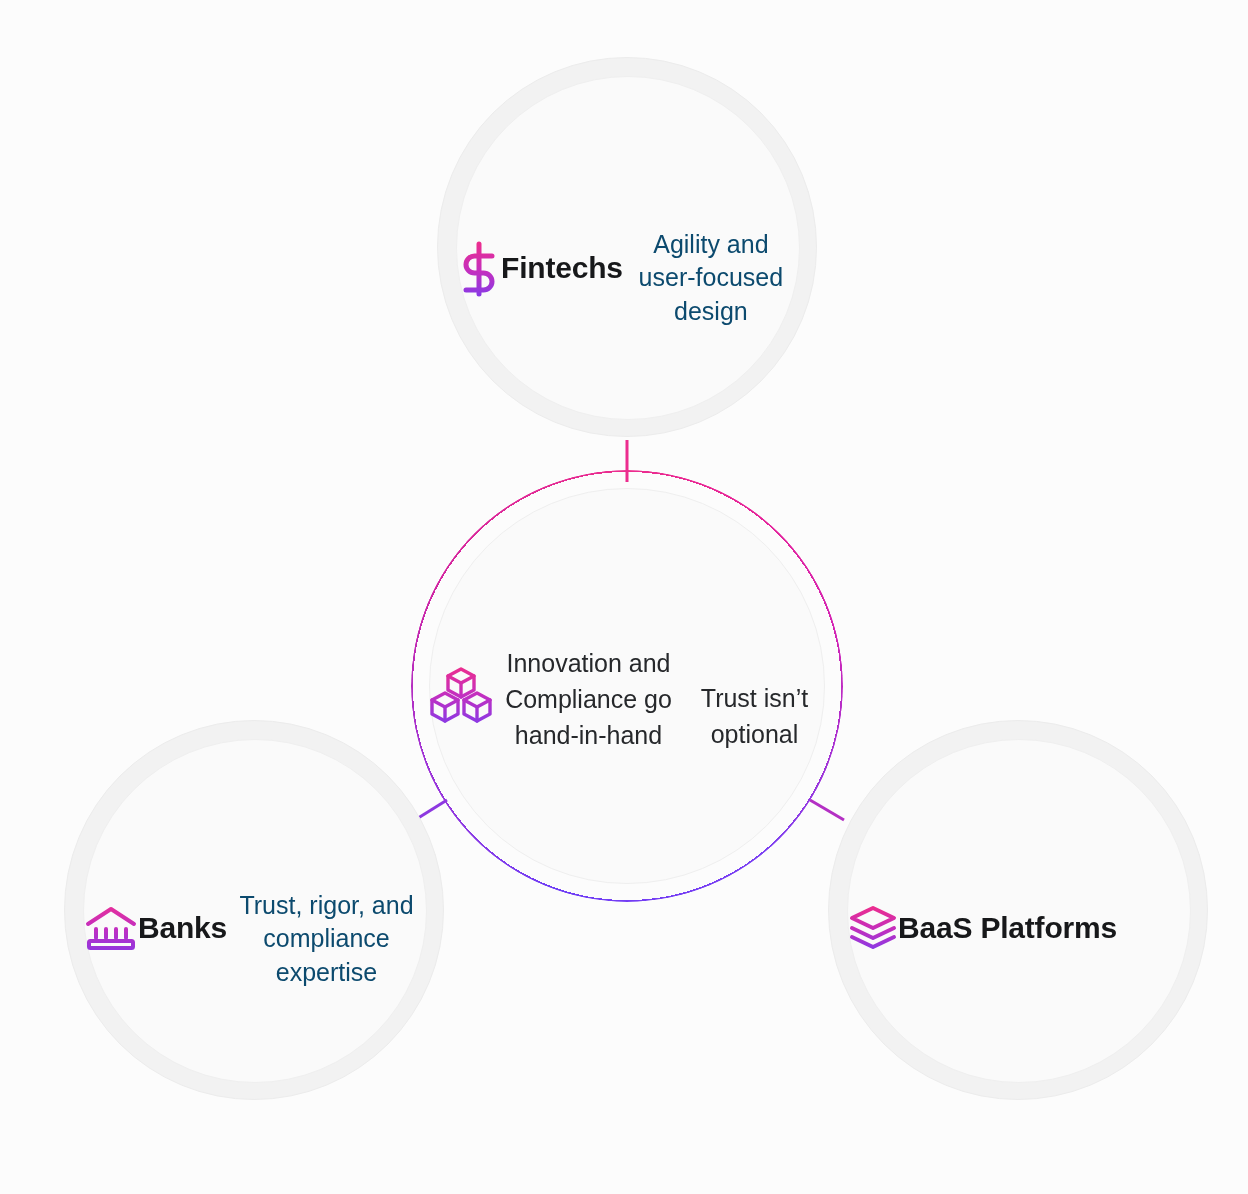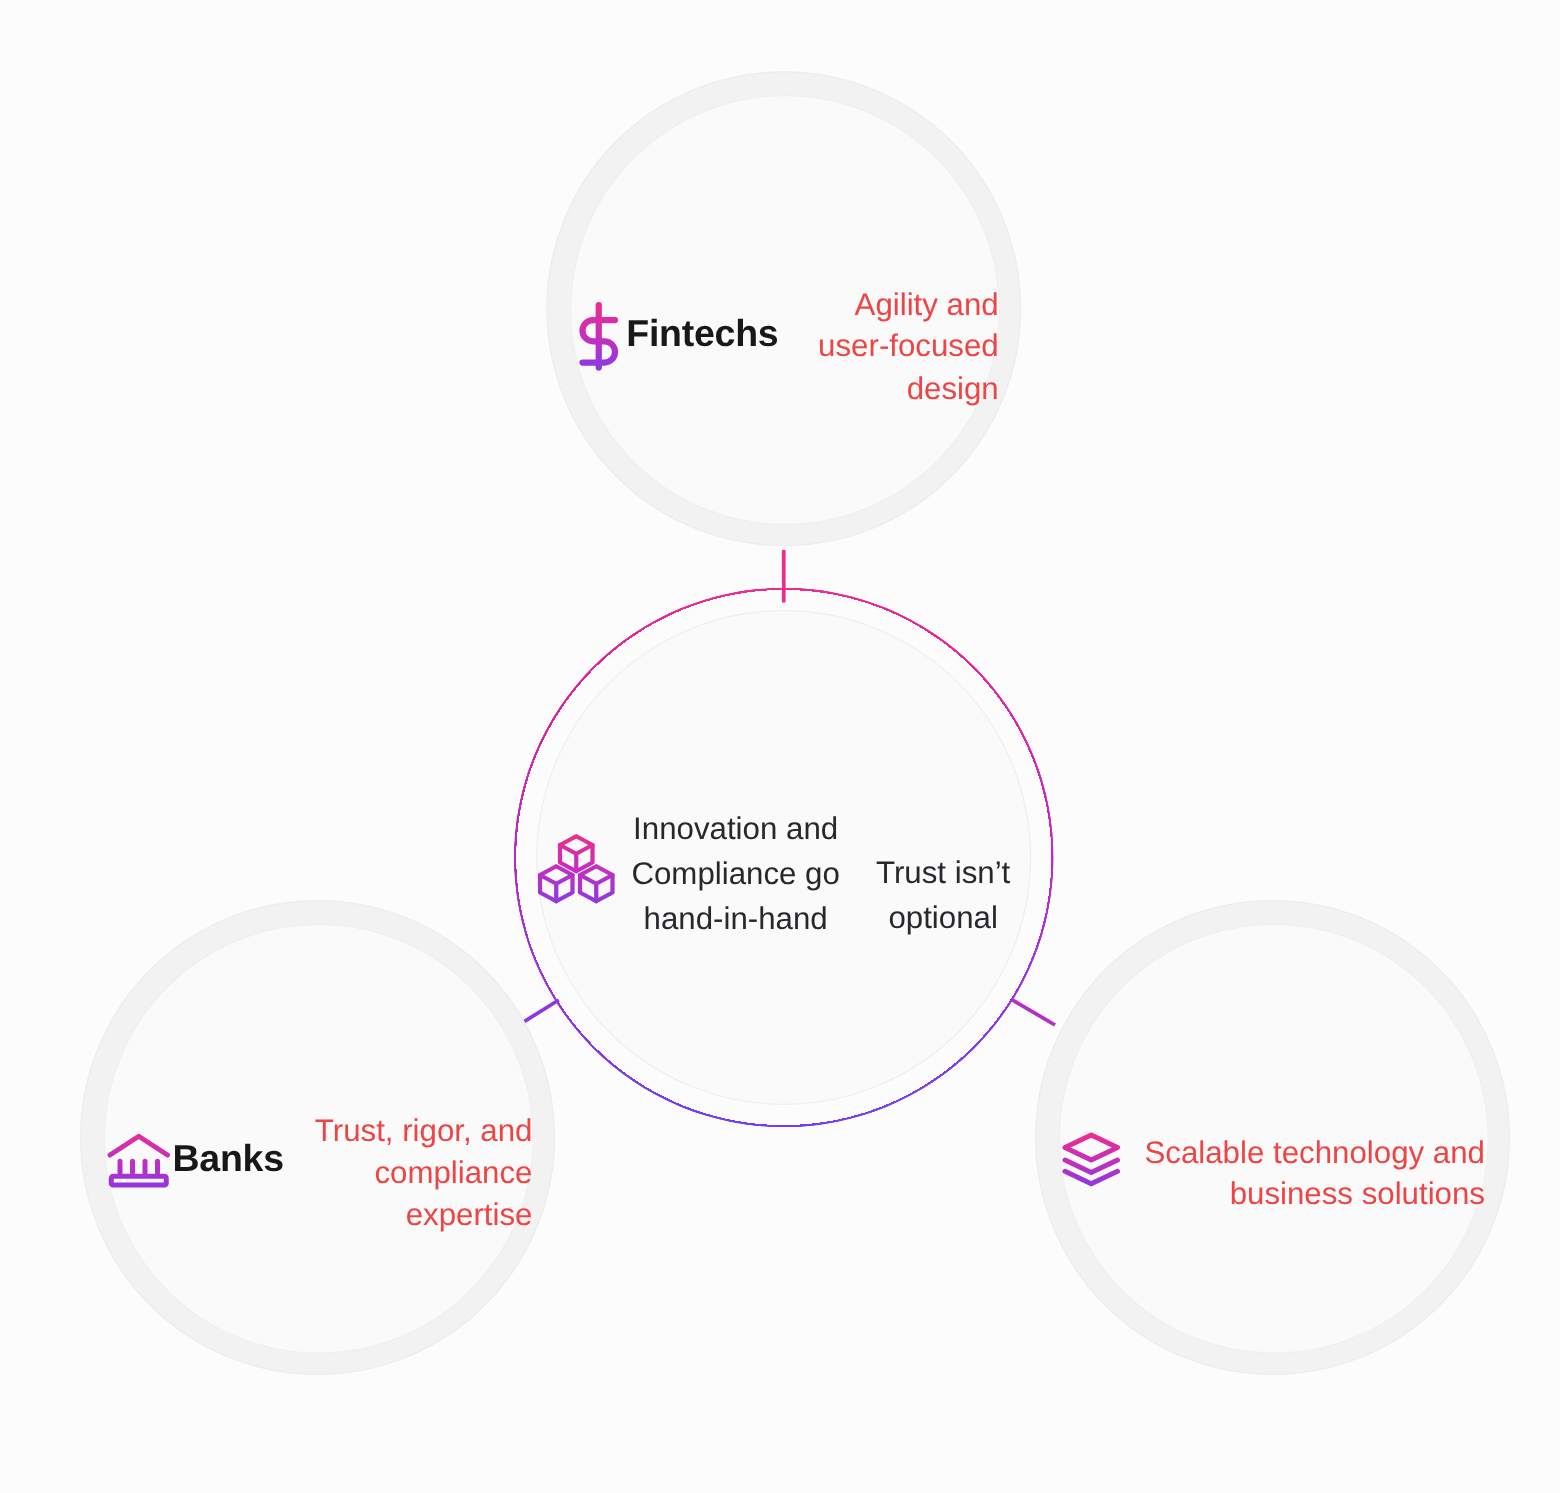--- a/index.html
+++ b/index.html
@@ -67,24 +67,23 @@
   .node-title {
     font-size: 30px;
     font-weight: 700;
     color: #17181a;
     letter-spacing: -0.2px;
     margin: 0;
   }
   .node-desc {
     font-size: 25px;
     font-weight: 400;
-    color: #ef4444;
+    color: #0c4a6e;
     line-height: 1.33;
     margin: 0;
-    text-align: right;
   }
   .center-line1 {
     font-size: 25px;
     font-weight: 400;
     color: #26282b;
     line-height: 1.45;
     margin: 0;
   }
   .center-line2 {
     font-size: 25px;
@@ -270,17 +269,17 @@
               <stop offset="1" stop-color="#8b39e4"></stop>
             </linearGradient>
           </defs>
           <g stroke="url(#gradLayers)" stroke-width="4" stroke-linejoin="round" stroke-linecap="round" fill="none">
             <path d="M25 3 L46 13 L25 23 L4 13 Z"></path>
             <path d="M4 23 L25 33 L46 23"></path>
             <path d="M4 32 L25 42 L46 32"></path>
           </g>
         </svg>
       </span>
-      <p class="node-desc" style="width:290px;">Scalable technology and business solutions</p>
+      <p class="node-title">BaaS Platforms</p>
     </div>
   </div>
 
 </div>
 
 </body></html>

